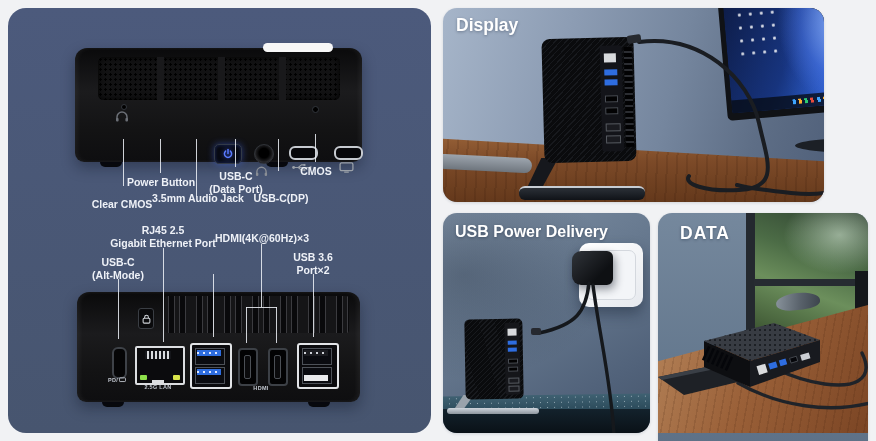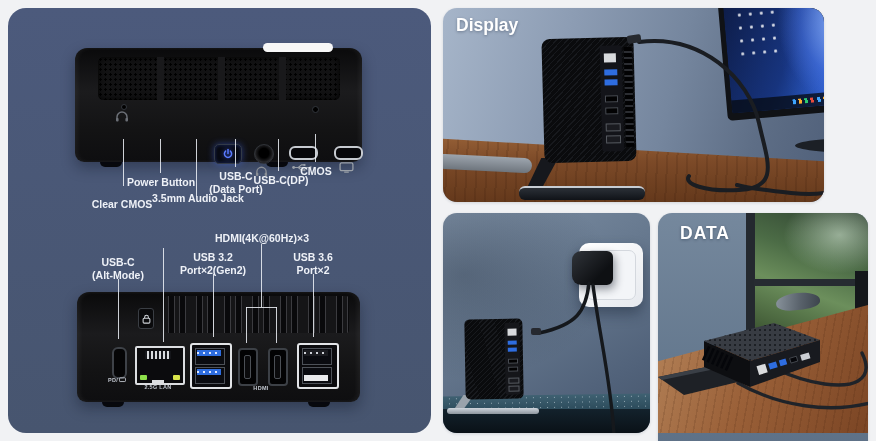--- a/index.html
+++ b/index.html
@@ -40,21 +40,21 @@
   .dlabel{transform:translateX(-50%);text-align:center;color:#eef1f7;font-size:10.5px;
     font-weight:600;line-height:1.2;white-space:nowrap;z-index:5;}
   .pmark{transform:translateX(-50%);text-align:center;color:#c3c8d0;font-size:5.5px;
     font-weight:600;letter-spacing:.3px;white-space:nowrap;z-index:5;display:flex;align-items:center;gap:1px;}
 
   
   #fl-1{left:115px;top:131px;height:47px;} #fb-1{left:114px;top:181px;margin-top:9px;}
   #fl-2{left:152px;top:131px;height:34px;} #fb-2{left:153px;top:168px;}
   #fl-3{left:188px;top:131px;height:58px;} #fb-3{left:190px;top:184px;}
   #fl-4{left:227px;top:131px;height:28px;} #fb-4{left:228px;top:162px;}
-  #fl-5{left:270px;top:131px;height:32px;} #fb-5{left:273px;top:166px;}
+  #fl-5{left:270px;top:131px;height:32px;} #fb-5{left:273px;top:184px;}
   #fl-6{left:307px;top:126px;height:28px;} #fb-6{left:308px;top:157px;}
 
   
   #rear-vents{left:88px;top:4px;width:184px;height:37px;border-radius:3px;
     background:repeating-linear-gradient(90deg,#151517 0 3px,#3b3b3f 3px 4px,#09090b 4px 9px,#3b3b3f 9px 10px,
       #151517 10px 14px,#3b3b3f 14px 15px,#09090b 15px 20px,#3b3b3f 20px 21px,#151517 21px 28px);}
   #lock-slot{left:61px;top:16px;width:14px;height:19px;border-radius:3px;background:#0a0a0c;
     border:1px solid #3a3e44;display:flex;align-items:center;justify-content:center;}
   #rear-usbc{left:35px;top:55px;width:11px;height:28px;border-radius:6px;background:#050506;border:2px solid #3e4248;}
   #rj45{left:58px;top:54px;width:46px;height:35px;border:2px solid #dcdee1;border-radius:2px;background:#0b0b0d;}
@@ -299,23 +299,23 @@
     <div id="rl-4" class="abs cline"></div>
     <div id="rl-4h" class="abs hline"></div>
     <div id="rl-4a" class="abs cline"></div>
     <div id="rl-4b" class="abs cline"></div>
     <div id="rl-5" class="abs cline"></div>
 
     <div id="rb-1" class="abs dlabel">
       <div>USB-C</div>
       <div>(Alt-Mode)</div>
     </div>
-    <div id="rb-3" class="abs dlabel">
-      <div>USB 3.2</div>
-      <div>Port×2(Gen2)</div>
+    <div id="rb-2" class="abs dlabel">
+      <div>RJ45 2.5</div>
+      <div>Gigabit Ethernet Port</div>
     </div>
     <div id="rb-4" class="abs dlabel">HDMI(4K@60Hz)×3</div>
     <div id="rb-5" class="abs dlabel">
       <div>USB 3.6</div>
       <div>Port×2</div>
     </div>
 
     <div id="mark-pd" class="abs pmark">
       <span>PD/</span>
       <svg width="7" height="6" viewBox="0 0 16 12">
@@ -403,20 +403,21 @@
       </div>
     </div>
     <div id="pd-stand-base" class="abs"></div>
 
     <svg id="pd-cables" class="abs">
       <path d="M146,70 C143,98 134,112 96,120" fill="none" stroke="#15181c" stroke-width="3.4" stroke-linecap="round"></path>
       <path d="M150,72 C156,120 168,168 171,222" fill="none" stroke="#15181c" stroke-width="3.4" stroke-linecap="round"></path>
       <rect x="88" y="115" width="10" height="7" rx="2" fill="#26292f"></rect>
     </svg>
 
+    <div id="pd-title" class="abs photo-title">USB Power Delivery</div>
   </div>
 
   <div id="data-panel" class="abs photo">
     <div id="w-window" class="abs"></div>
     <div id="w-frame-v" class="abs"></div>
     <div id="w-frame-h" class="abs"></div>
     <div id="data-right-dark" class="abs"></div>
     <div id="data-desk" class="abs"></div>
     <div id="data-desk-grain" class="abs"></div>
     <div id="data-mouse" class="abs"></div>

